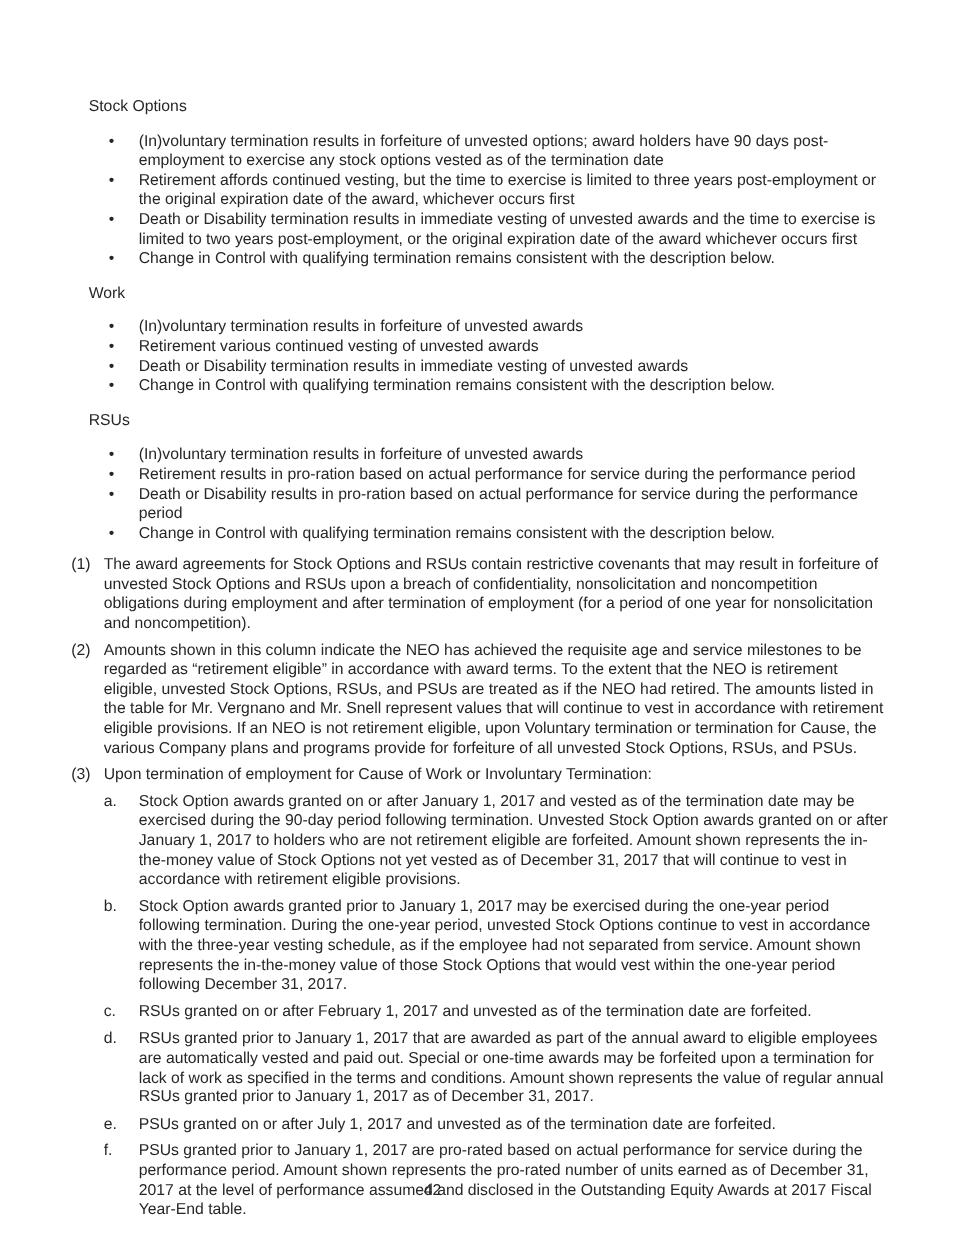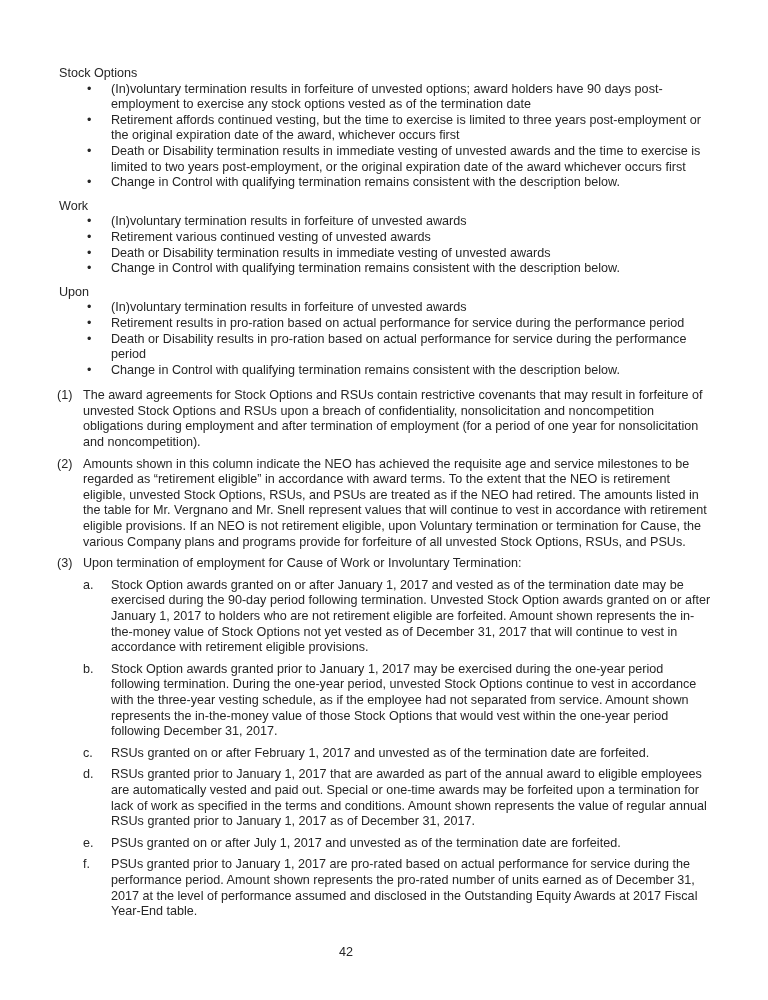--- a/index.html
+++ b/index.html
@@ -17,21 +17,21 @@
       color: #262626;
       line-height: 15.6px;
     }
     .page {
       position: absolute;
       left: 59px;
       top: 66px;
       width: 655px;
     }
     .section-title {
-      margin: 0;
+      margin: 12px;
     }
     .bullets {
       list-style: none;
       margin: 0;
       padding: 0;
     }
     .bullets li {
       position: relative;
       padding-left: 52px;
     }
@@ -96,21 +96,21 @@
     <p class="section-title">Work</p>
     <ul class="bullets">
       <li><span class="dot">•</span><span>(In)voluntary termination results in forfeiture of unvested awards</span></li>
       <li><span class="dot">•</span><span>Retirement various continued vesting of unvested awards</span></li>
       <li><span class="dot">•</span><span>Death or Disability termination results in immediate vesting of unvested awards</span></li>
       <li><span class="dot">•</span><span>Change in Control with qualifying termination remains consistent with the description below.</span></li>
     </ul>
   </div>
 
   <div class="section">
-    <p class="section-title">Upon</p>
+    <p class="section-title">RSUs</p>
     <ul class="bullets">
       <li><span class="dot">•</span><span>(In)voluntary termination results in forfeiture of unvested awards</span></li>
       <li><span class="dot">•</span><span>Retirement results in pro-ration based on actual performance for service during the performance period</span></li>
       <li><span class="dot">•</span><span>Death or Disability results in pro-ration based on actual performance for service during the performance period</span></li>
       <li><span class="dot">•</span><span>Change in Control with qualifying termination remains consistent with the description below.</span></li>
     </ul>
   </div>
 
   <div class="footnotes">
     <div class="fn">

